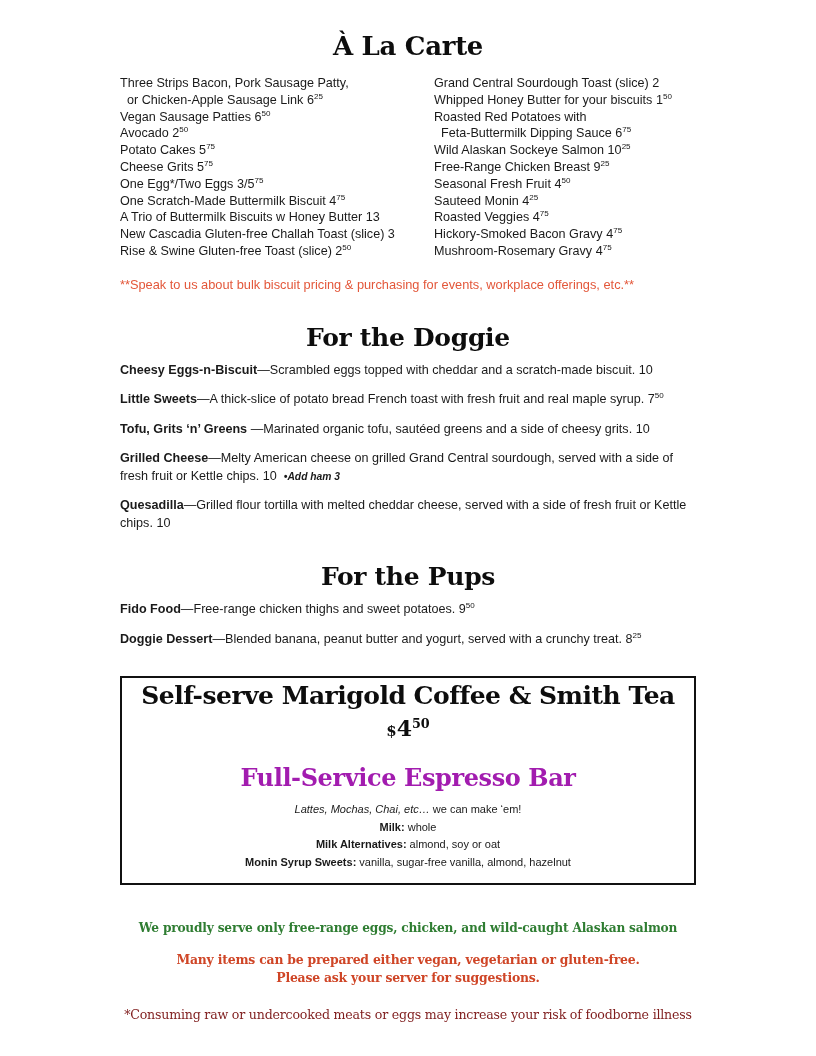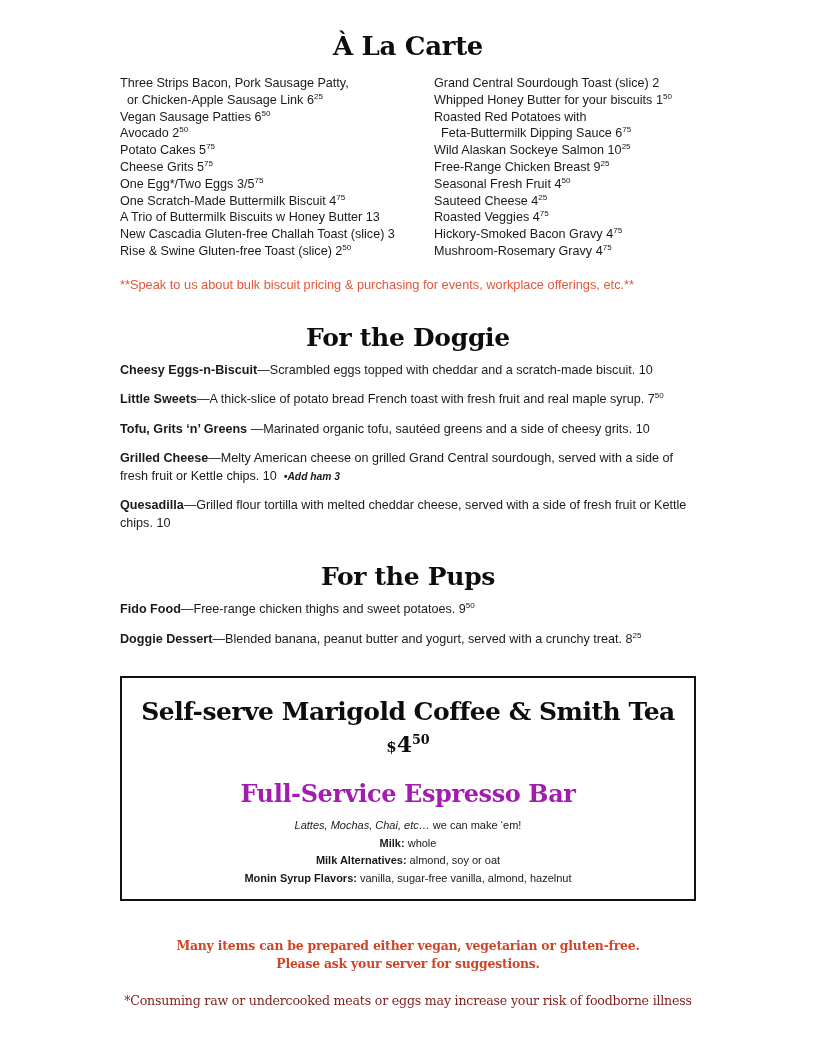--- a/index.html
+++ b/index.html
@@ -60,21 +60,21 @@
     font-weight: bold;
     font-style: italic;
     font-size: 10.3px;
     margin-left: 7px;
   }
 
   
   .coffee-box {
     border: 2px solid #111111;
     margin: 28px 0 0;
-    padding: 20px 10px 12px;
+    padding: 4px 10px 12px;
     text-align: center;
   }
   .coffee-title {
     font-family: "DejaVu Serif", serif;
     font-weight: bold;
     font-size: 25px;
     line-height: 1.12;
     letter-spacing: -0.5px;
     color: #0d0d0d;
   }
@@ -148,21 +148,21 @@
         <div class="alc-line"><span>Rise &amp; Swine Gluten-free Toast (slice) </span><span>2</span><sup>50</sup></div>
       </div>
     <div class="alc-col right" id="alcRight">
         <div class="alc-line"><span>Grand Central Sourdough Toast (slice) </span><span>2</span></div>
         <div class="alc-line"><span>Whipped Honey Butter for your biscuits </span><span>1</span><sup>50</sup></div>
         <div class="alc-line"><span>Roasted Red Potatoes with</span></div>
         <div class="alc-line indent"><span>Feta-Buttermilk Dipping Sauce </span><span>6</span><sup>75</sup></div>
         <div class="alc-line"><span>Wild Alaskan Sockeye Salmon </span><span>10</span><sup>25</sup></div>
         <div class="alc-line"><span>Free-Range Chicken Breast </span><span>9</span><sup>25</sup></div>
         <div class="alc-line"><span>Seasonal Fresh Fruit </span><span>4</span><sup>50</sup></div>
-        <div class="alc-line"><span>Sauteed Cheese </span><span>4</span><sup>25</sup></div>
+        <div class="alc-line"><span>Sauteed Monin </span><span>4</span><sup>25</sup></div>
         <div class="alc-line"><span>Roasted Veggies </span><span>4</span><sup>75</sup></div>
         <div class="alc-line"><span>Hickory-Smoked Bacon Gravy </span><span>4</span><sup>75</sup></div>
         <div class="alc-line"><span>Mushroom-Rosemary Gravy </span><span>4</span><sup>75</sup></div>
       </div>
   </div>
 
   <p class="bulk-note">**Speak to us about bulk biscuit pricing &amp; purchasing for events, workplace offerings, etc.**</p>
 
   <div class="menu-block">
     <h2 class="section-title">For the Doggie</h2>
@@ -186,25 +186,26 @@
   <div class="coffee-box">
     <div class="coffee-title">Self-serve Marigold Coffee &amp; Smith Tea</div>
     <div class="coffee-price">
       <span class="cur">$</span><span>4</span><sup>50</sup>
     </div>
     <div class="espresso-title">Full-Service Espresso Bar</div>
     <div class="coffee-sub">
       <div><span class="it">Lattes, Mochas, Chai, etc…</span><span> we can make ‘em!</span></div>
       <div><span class="bd">Milk:</span><span> whole</span></div>
       <div><span class="bd">Milk Alternatives:</span><span> almond, soy or oat</span></div>
-      <div><span class="bd">Monin Syrup Flavors:</span><span> vanilla, sugar-free vanilla, almond, hazelnut</span></div>
+      <div><span class="bd">Monin Syrup Sweets:</span><span> vanilla, sugar-free vanilla, almond, hazelnut</span></div>
     </div>
   </div>
 
   <div class="footer">
+    <div class="foot-green">We proudly serve only free-range eggs, chicken, and wild-caught Alaskan salmon</div>
     <div class="foot-red">
       <div>Many items can be prepared either vegan, vegetarian or gluten-free.</div>
       <div>Please ask your server for suggestions.</div>
     </div>
     <div class="foot-light">*Consuming raw or undercooked meats or eggs may increase your risk of foodborne illness</div>
   </div>
 
 </div>
 
 </body></html>

